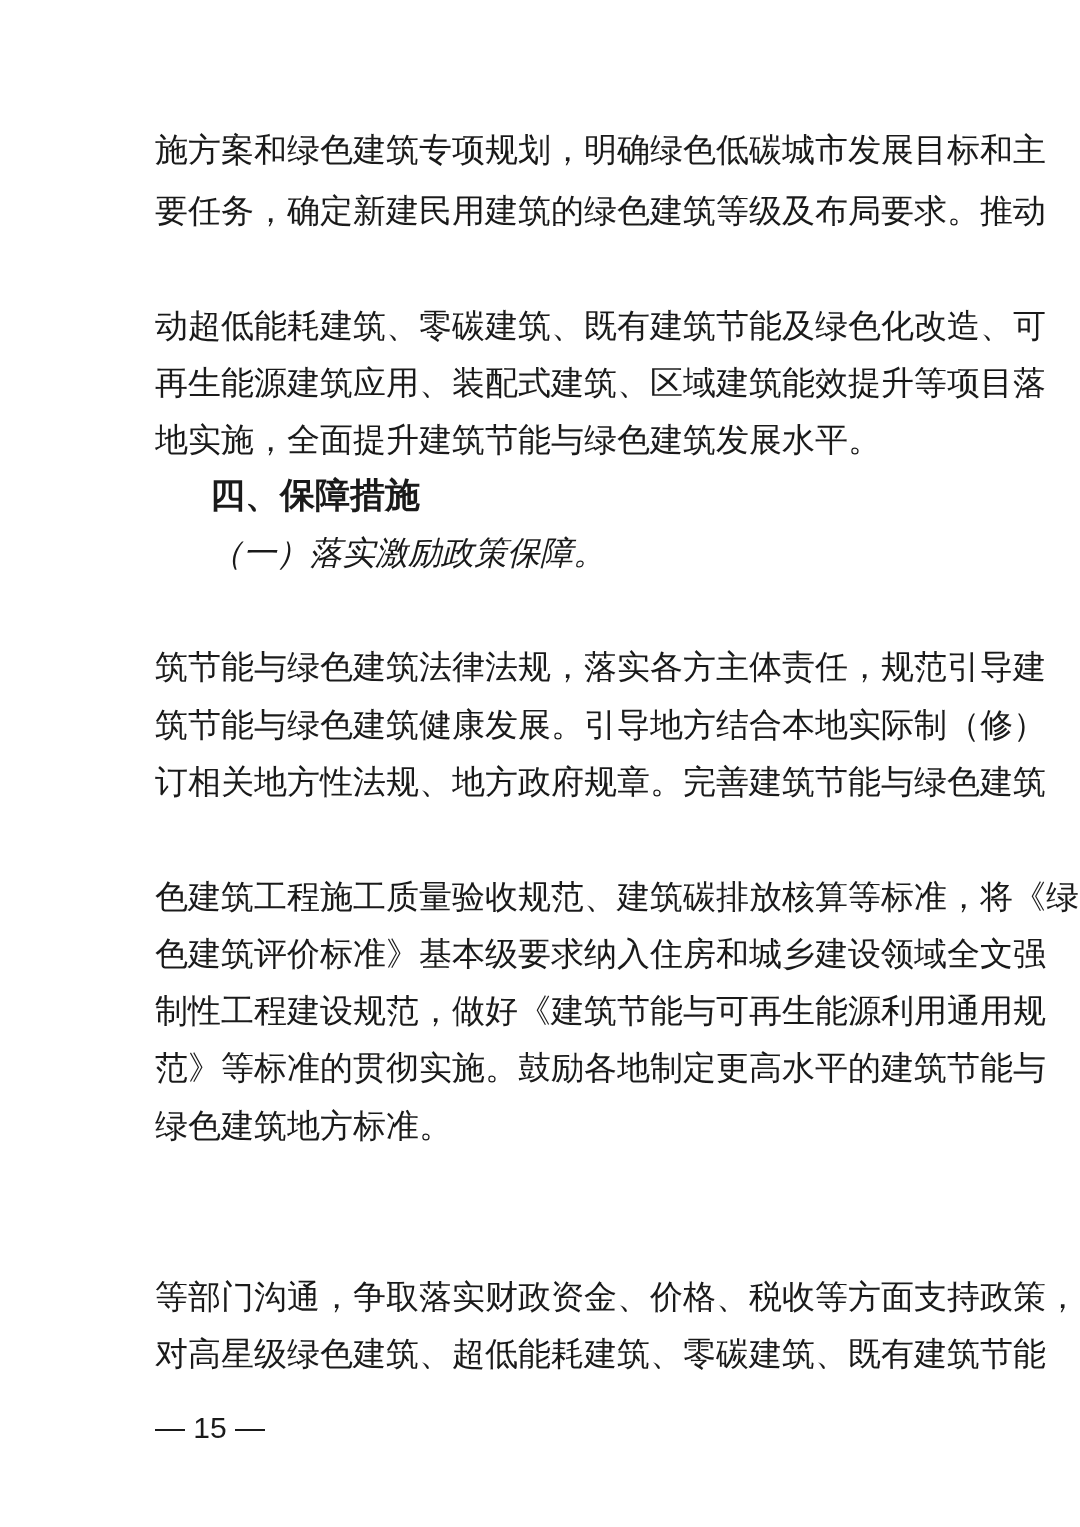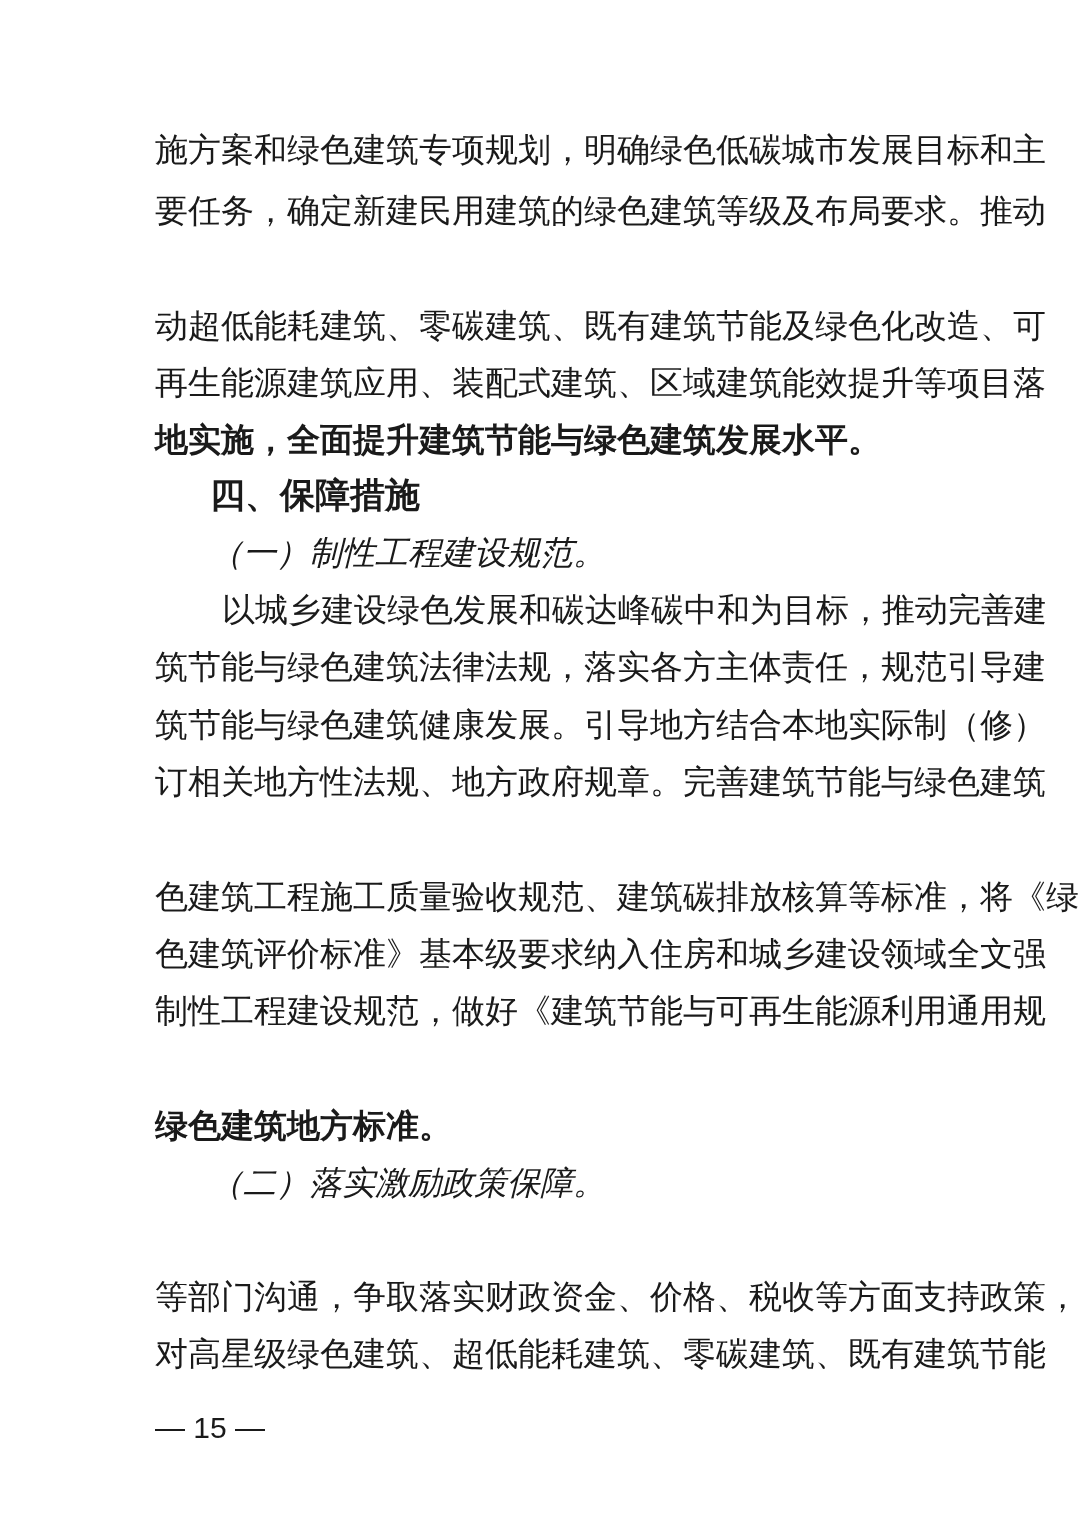--- a/index.html
+++ b/index.html
@@ -2,21 +2,21 @@
 <html><head>
 <meta charset="utf-8">
 <style>
   html, body { margin: 0; padding: 0; background: #ffffff; }
   body { width: 1080px; height: 1527px; position: relative; overflow: hidden;
          font-family: "DejaVu Serif", "Liberation Serif", serif; color: #1a1a1a; }
   .page { position: absolute; left: 0; top: 0; width: 1080px; height: 1527px; }
   .line { position: absolute; left: 155px; width: 770px; font-size: 33px;
           line-height: 40px; white-space: nowrap; text-align: justify;
           text-align-last: justify; letter-spacing: 0px; }
-  .line.last { text-align-last: left; font-weight: bold; }
+  .line.last { text-align-last: left; }
   .line.indent { left: 222px; width: 703px; }
   .heading { position: absolute; left: 210px; font-size: 35px; line-height: 40px;
              font-family: "DejaVu Sans", "Liberation Sans", sans-serif; font-weight: bold; white-space: nowrap; }
   .subheading { position: absolute; left: 210px; font-size: 33px; line-height: 40px;
                 white-space: nowrap; font-style: italic; }
   .page-number { position: absolute; left: 155px; top: 1410px; font-size: 30px; line-height: 36px;
                  font-family: "Liberation Sans", sans-serif; white-space: nowrap; }
 </style>
 </head>
 <body>
@@ -24,30 +24,29 @@
 <div class="page">
 
   <div class="line" style="top:130px">施方案和绿色建筑专项规划，明确绿色低碳城市发展目标和主</div>
   <div class="line" style="top:191px">要任务，确定新建民用建筑的绿色建筑等级及布局要求。推动</div>
   <div class="line" style="top:306px">动超低能耗建筑、零碳建筑、既有建筑节能及绿色化改造、可</div>
   <div class="line" style="top:363px">再生能源建筑应用、装配式建筑、区域建筑能效提升等项目落</div>
   <div class="line last" style="top:420px">地实施，全面提升建筑节能与绿色建筑发展水平。</div>
 
   <div class="heading" style="top:475px">四、保障措施</div>
 
-  <div class="subheading" style="top:533px">（一）制性工程建设规范。</div>
+  <div class="subheading" style="top:533px">（一）落实激励政策保障。</div>
 
-  <div class="line indent" style="top:590px">以城乡建设绿色发展和碳达峰碳中和为目标，推动完善建</div>
   <div class="line" style="top:647px">筑节能与绿色建筑法律法规，落实各方主体责任，规范引导建</div>
   <div class="line" style="top:762px">订相关地方性法规、地方政府规章。完善建筑节能与绿色建筑</div>
   <div class="line" style="top:705px">筑节能与绿色建筑健康发展。引导地方结合本地实际制（修）</div>
   <div class="line" style="top:877px">色建筑工程施工质量验收规范、建筑碳排放核算等标准，将《绿</div>
   <div class="line" style="top:934px">色建筑评价标准》基本级要求纳入住房和城乡建设领域全文强</div>
   <div class="line" style="top:991px">制性工程建设规范，做好《建筑节能与可再生能源利用通用规</div>
+  <div class="line" style="top:1048px">范》等标准的贯彻实施。鼓励各地制定更高水平的建筑节能与</div>
   <div class="line last" style="top:1106px">绿色建筑地方标准。</div>
 
-  <div class="subheading" style="top:1163px">（二）落实激励政策保障。</div>
 
   <div class="line" style="top:1277px">等部门沟通，争取落实财政资金、价格、税收等方面支持政策，</div>
   <div class="line" style="top:1334px">对高星级绿色建筑、超低能耗建筑、零碳建筑、既有建筑节能</div>
 
   <div class="page-number">— 15 —</div>
 </div>
 
 </body></html>

